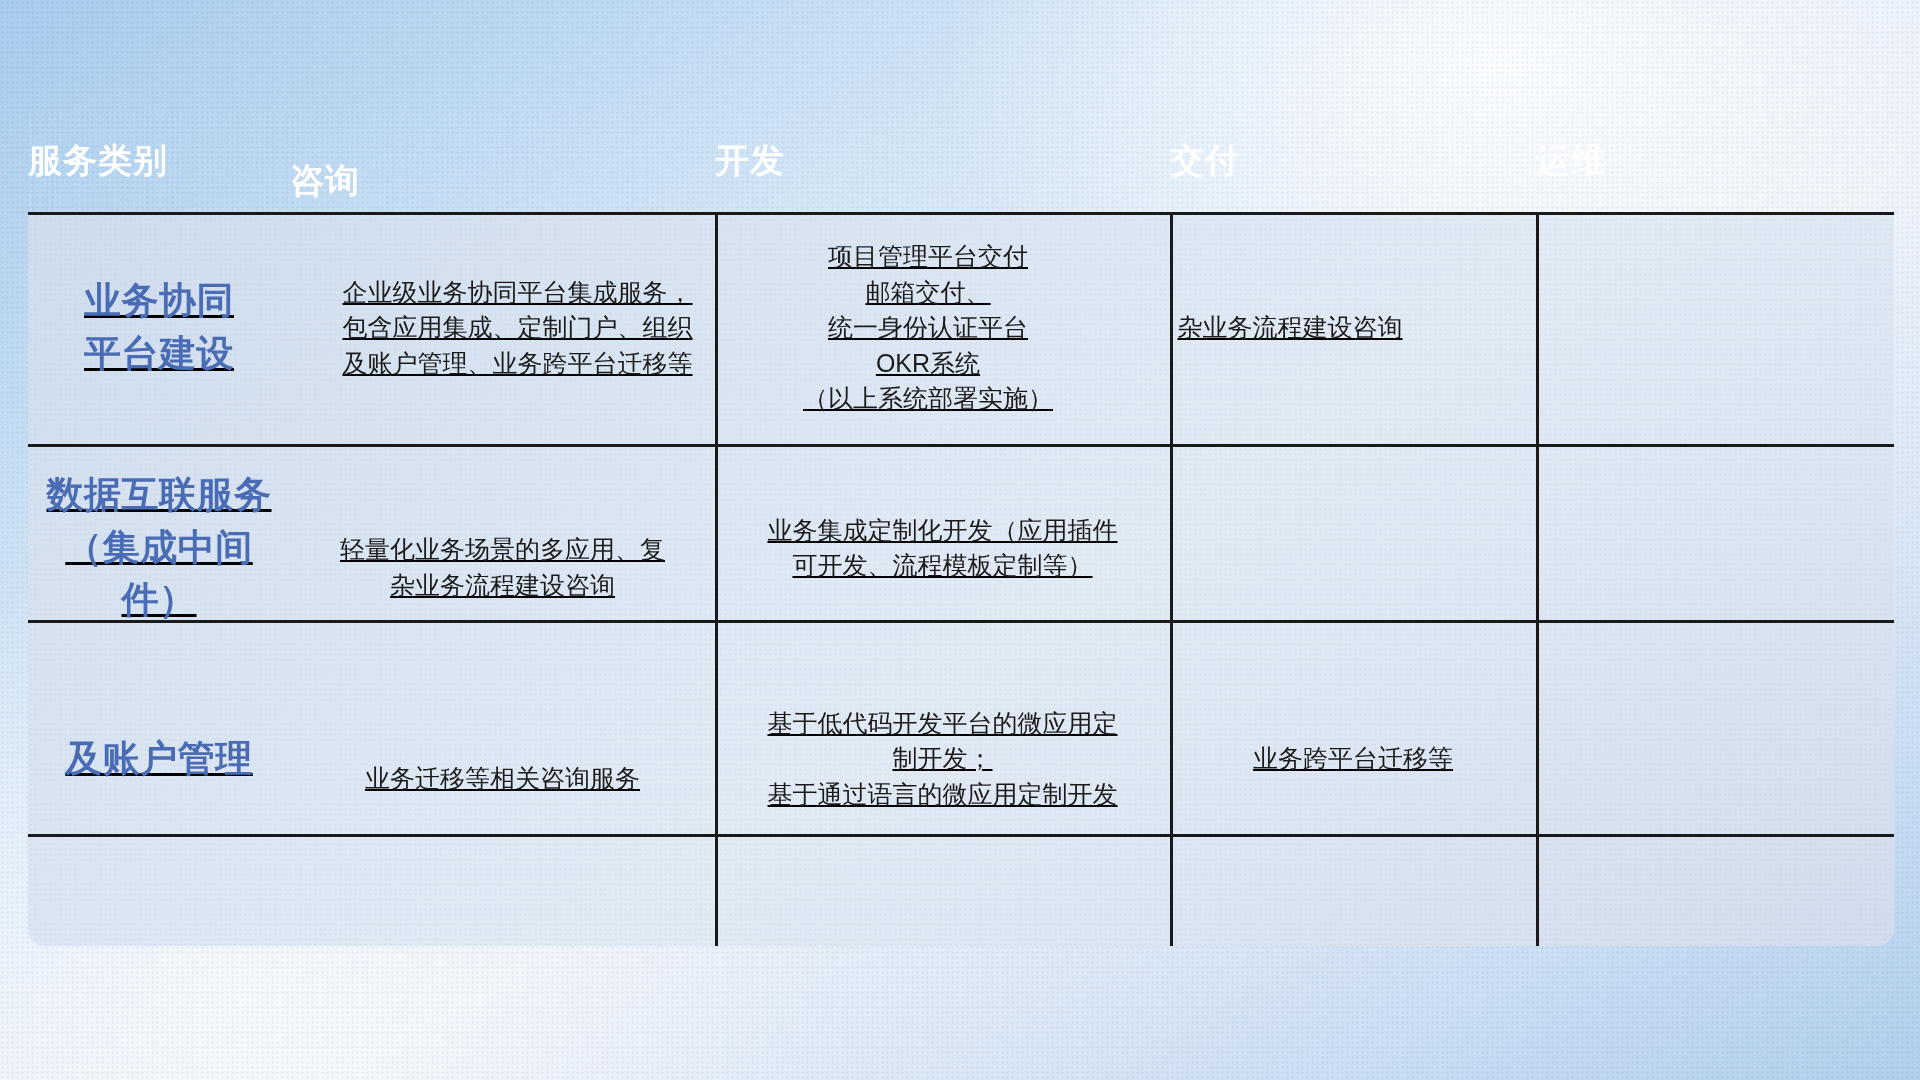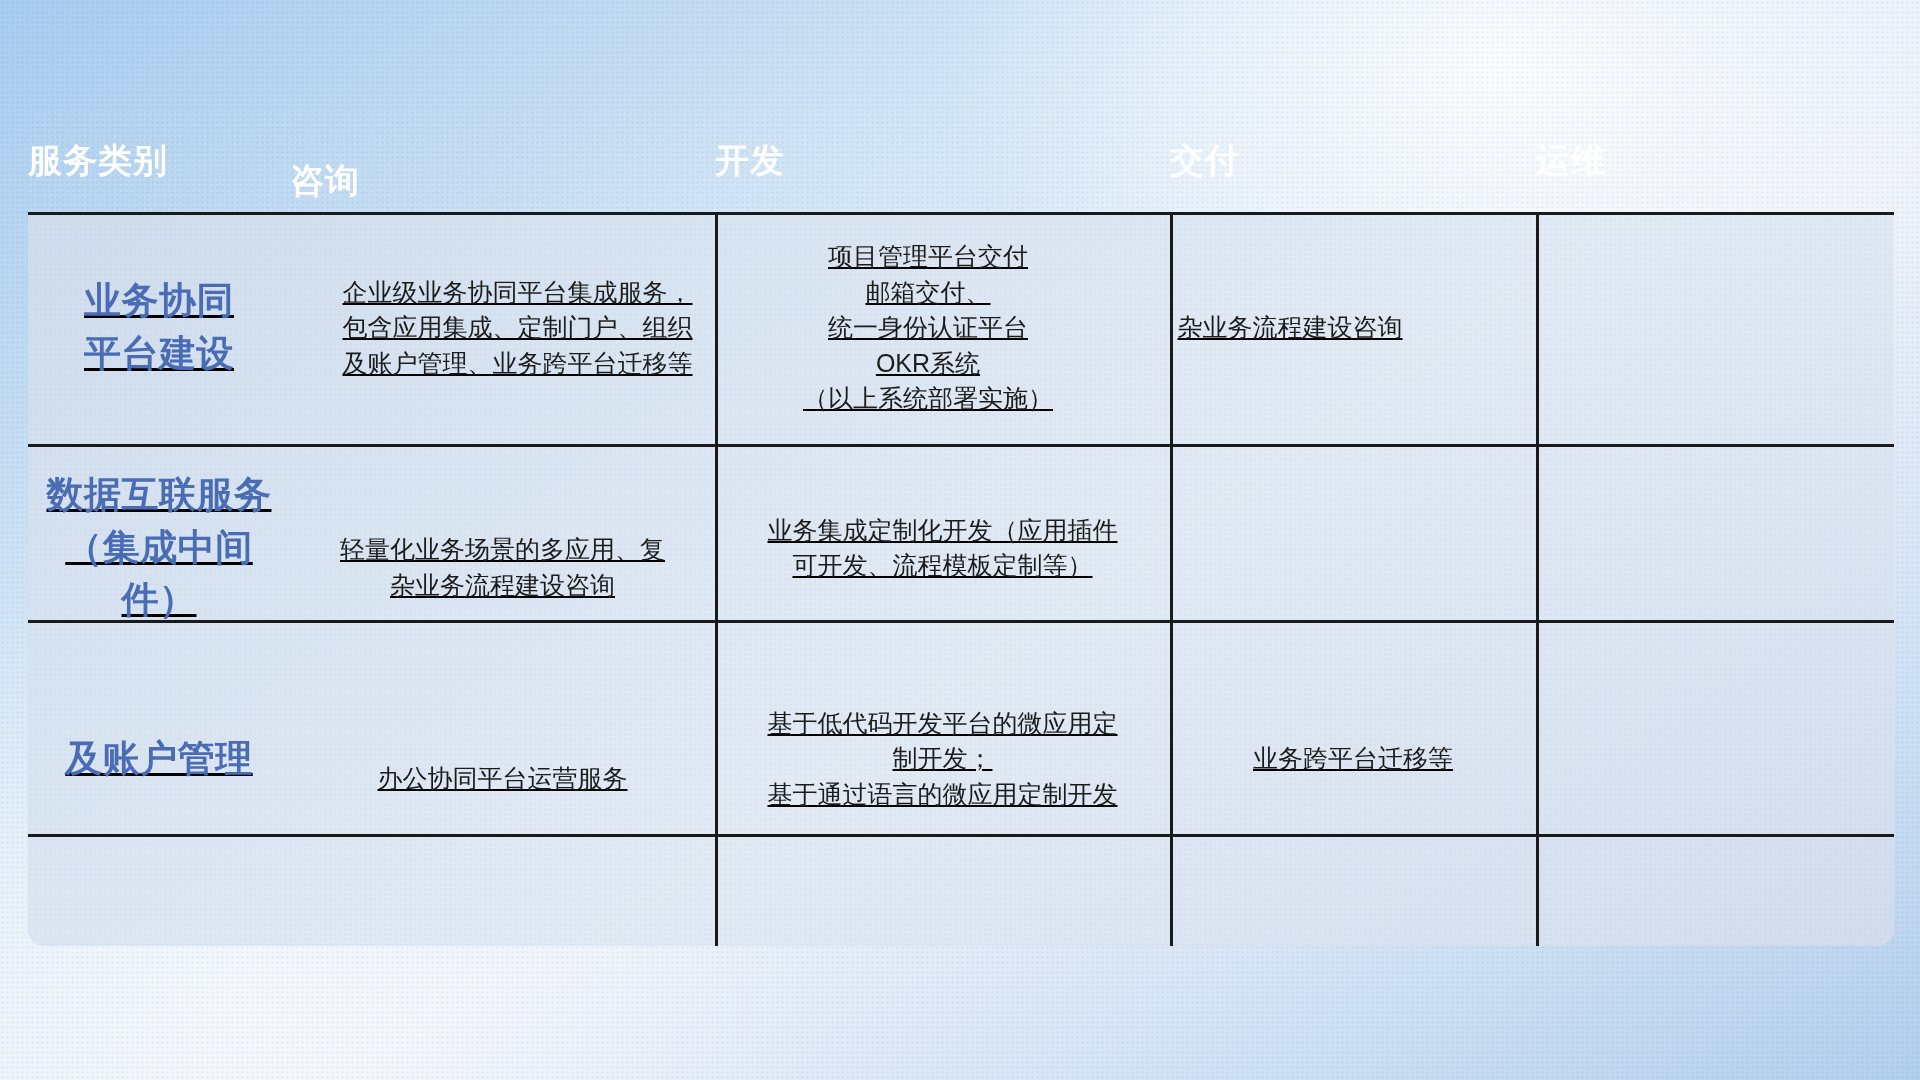--- a/index.html
+++ b/index.html
@@ -244,21 +244,21 @@
       <div class="cell c-ops">
           <span class="body-text"></span>
         </div>
     </div>
 
     <div class="row r3">
       <div class="cell c-cat">
           <span class="cat-label">及账户管理</span>
         </div>
       <div class="cell c-con">
-          <span class="body-text">办公协同平台运营服务</span>
+          <span class="body-text">业务迁移等相关咨询服务</span>
         </div>
       <div class="cell c-dev">
           <span class="body-text">基于低代码开发平台的微应用定<br>制开发；<br>基于通过语言的微应用定制开发</span>
         </div>
       <div class="cell c-del">
           <span class="body-text">业务跨平台迁移等</span>
         </div>
       <div class="cell c-ops">
           <span class="body-text"></span>
         </div>

